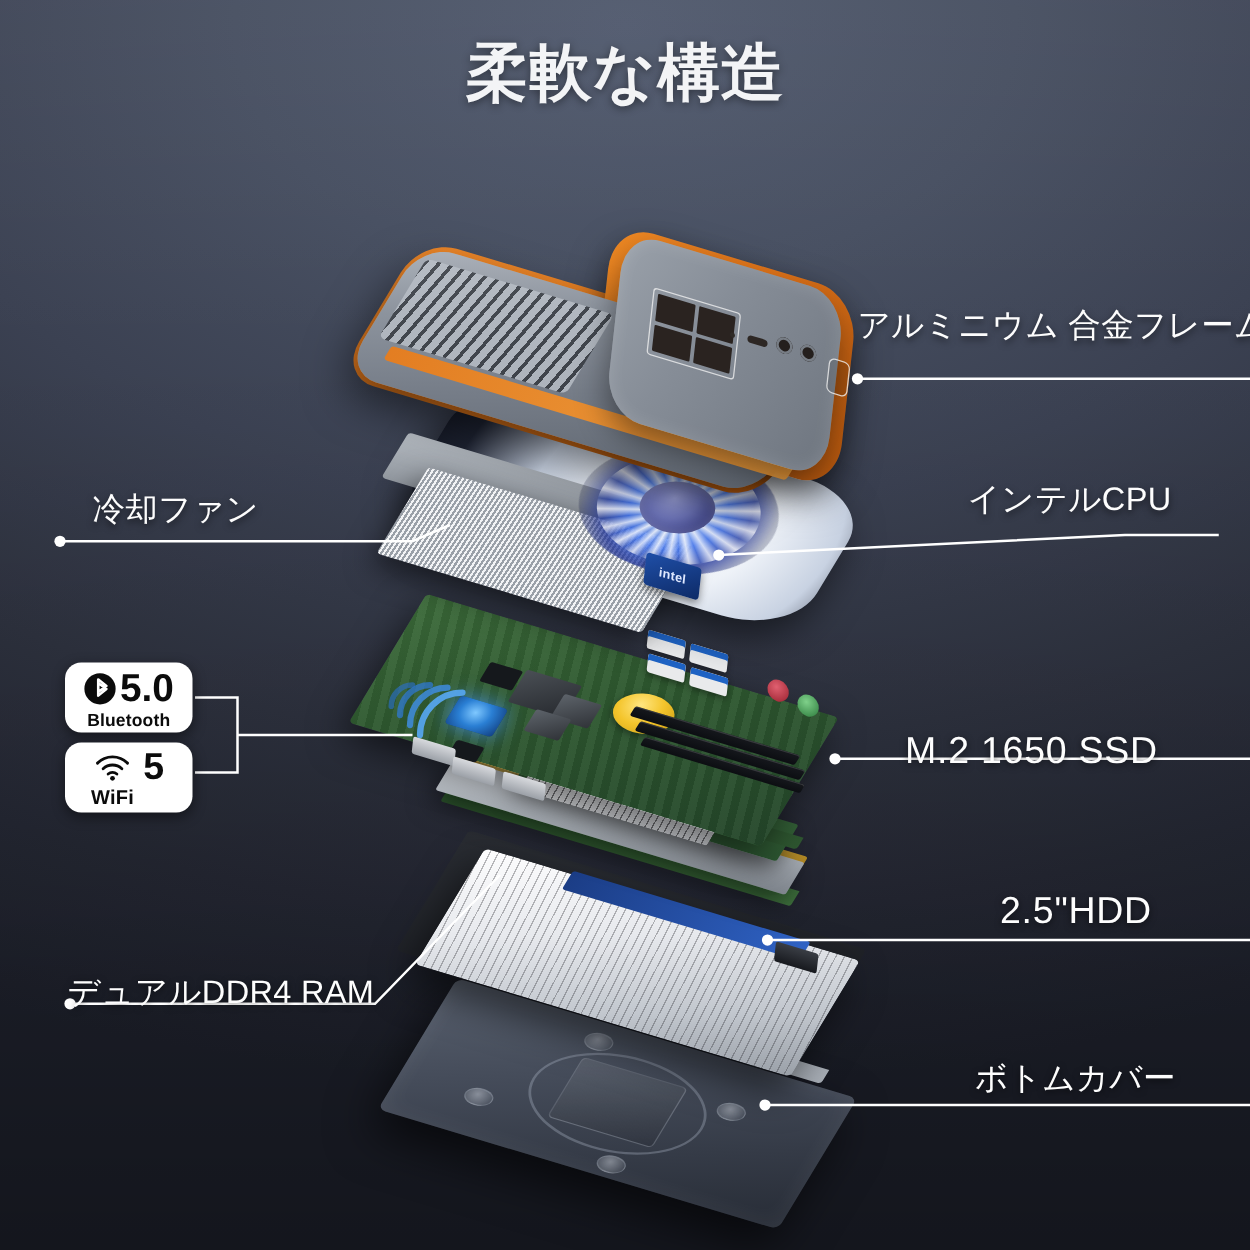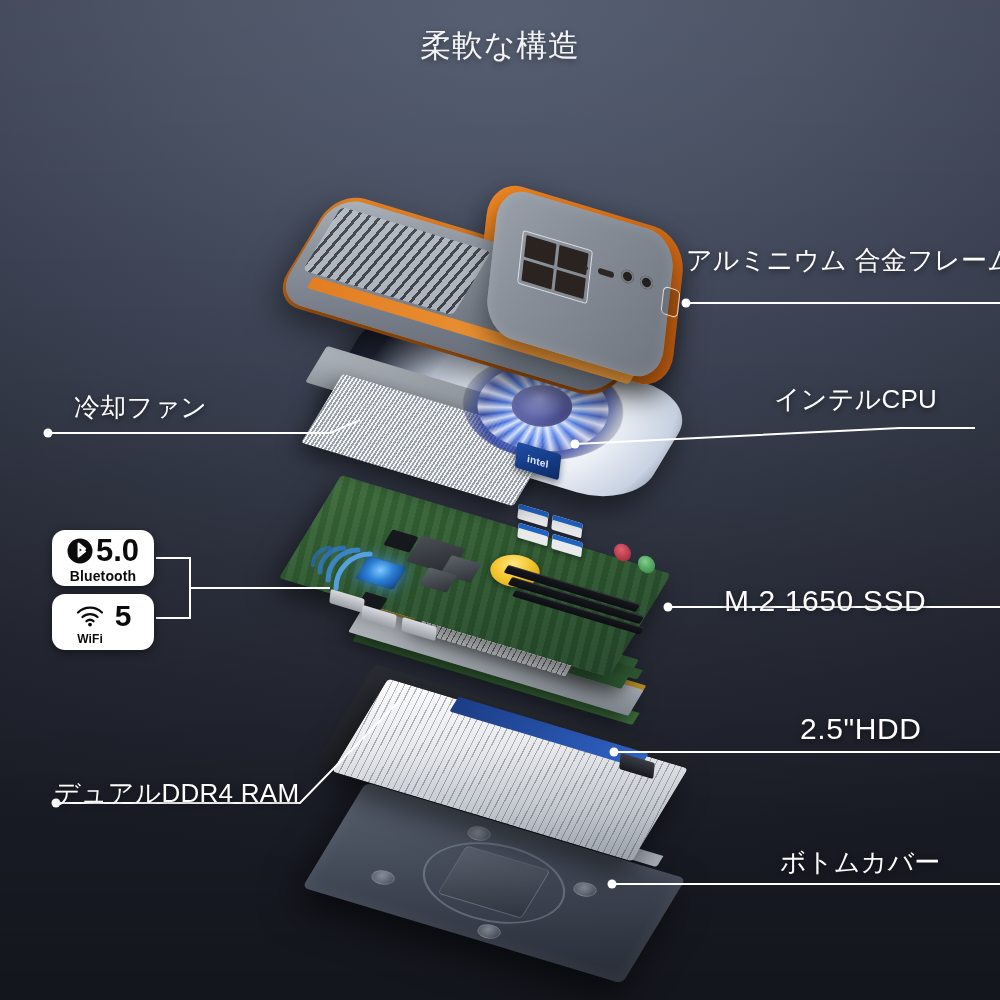--- a/index.html
+++ b/index.html
@@ -19,21 +19,21 @@
     background:linear-gradient(180deg, rgba(255,255,255,.035) 0%, rgba(255,255,255,0) 28%, rgba(0,0,0,.12) 72%, rgba(0,0,0,.34) 100%);
   }
 
   
   .title{
     position:absolute;left:0;right:0;top:26px;text-align:center;
     color:#f3f4f6;letter-spacing:.045em;line-height:1.28;
     text-shadow:0 2px 7px rgba(0,0,0,.45);
     z-index:30;
   }
-  .title .l1{font-size:31px;font-weight:400;}
+  .title .l1{font-size:50px;font-weight:700;}
   .title .l2{font-size:47px;font-weight:400;}
 
   
   .callout{position:absolute;z-index:26;color:#fdfdfd;white-space:nowrap;
     text-shadow:0 2px 6px rgba(0,0,0,.6);}
   .callout .txt{font-size:26px;font-weight:400;letter-spacing:.01em;display:block;}
   .callout.big .txt{font-size:30px;letter-spacing:.02em;}
 
   
   #leaders{position:absolute;inset:0;z-index:22;pointer-events:none;}
@@ -44,21 +44,21 @@
     box-shadow:0 3px 10px rgba(0,0,0,.45);
     display:flex;flex-direction:column;align-items:center;justify-content:center;
     color:#0b0b0b;
   }
   #badge-bt{left:52px;top:530px;width:102px;height:56px;}
   #badge-wifi{left:52px;top:594px;width:102px;height:56px;}
   .badge .row{display:flex;align-items:center;gap:3px;height:34px;}
   .badge .num{font-size:31px;font-weight:700;line-height:1;}
   .badge .cap{font-size:14px;font-weight:600;line-height:1;margin-top:1px;letter-spacing:.01em;}
   #badge-wifi .num{font-size:30px;margin-left:7px;}
-  #badge-wifi .cap{font-size:12px;margin-top:0px;transform:translateX(-13px);}
+  #badge-wifi .cap{font-size:16px;margin-top:0px;transform:translateX(-13px);}
   .bt-glyph{width:26px;height:30px;}
   .wifi-glyph{width:30px;height:22px;}
 
   
   .layer{position:absolute;z-index:10;}
 
   
   #chassis{left:296px;top:196px;width:420px;height:200px;z-index:19;}
   #chassis .body{
     position:absolute;left:10px;top:40px;width:330px;height:120px;

